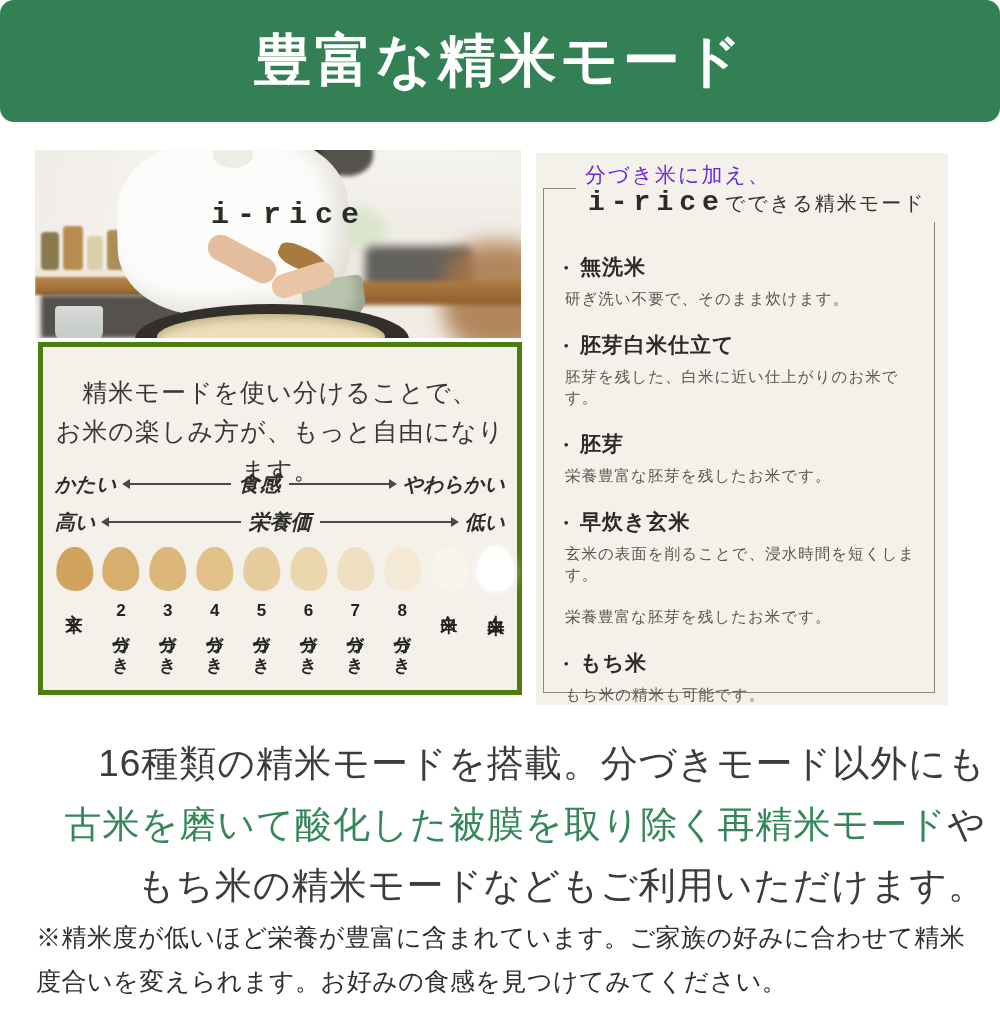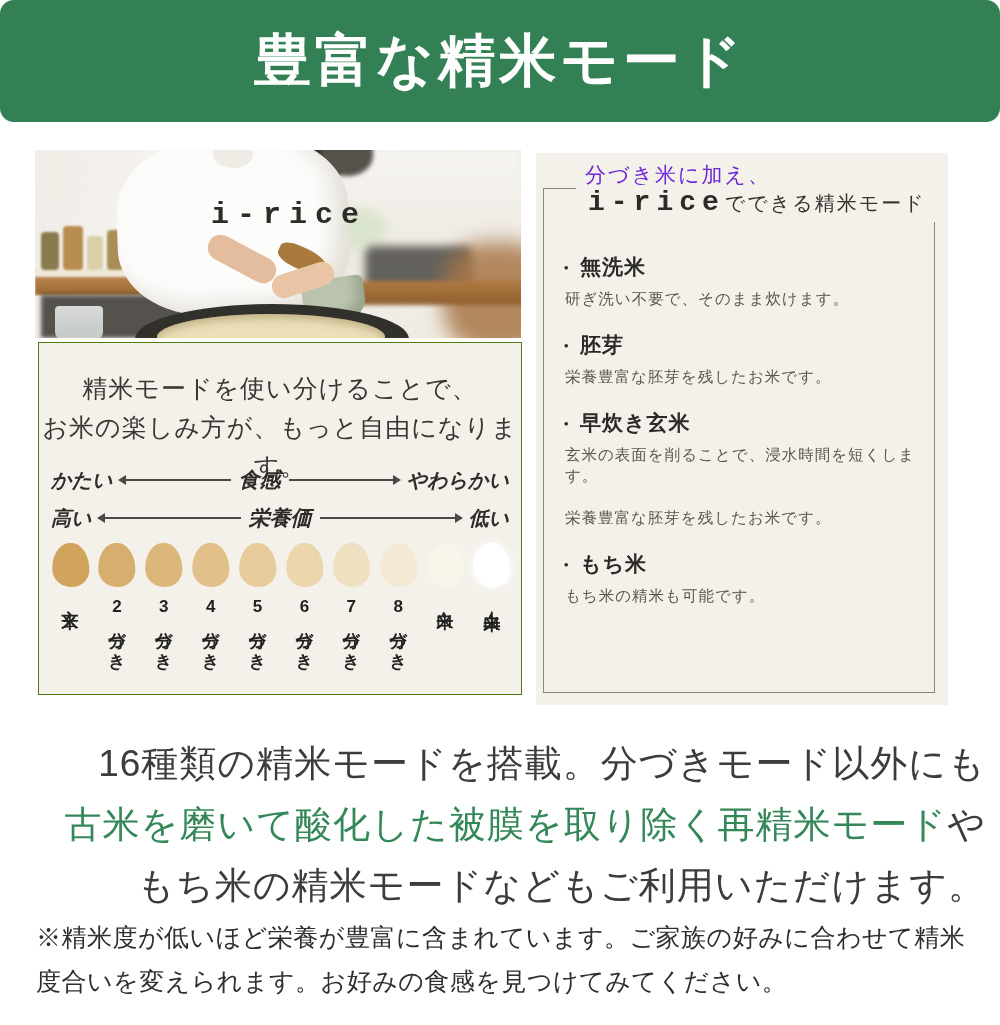--- a/index.html
+++ b/index.html
@@ -79,21 +79,21 @@
     background:linear-gradient(180deg,#e6e9e8,#cfd4d2); opacity:.9; }
   .ph-brand {
     left:176px; top:48px;
     font-family:"Liberation Mono", monospace; font-weight:bold;
     font-size:30px; letter-spacing:8px; color:#2c2b27;
   }
 
   
   .usage-box {
     position:absolute; left:38px; top:342px; width:484px; height:353px;
-    background:#f4f1ea; border:1px solid #4d7c0f;
+    background:#f4f1ea; border:5px solid #4d7c0f;
   }
   .usage-title {
     margin-top:26px; text-align:center;
     font-family:"Liberation Serif", serif; font-size:25px; line-height:39px;
     color:#393733; letter-spacing:1px;
   }
   .scales { position:absolute; left:0; top:118px; width:100%; }
   .scale-row { display:flex; align-items:center; padding:0 12px; height:38px;font-style:italic; }
   .scale-edge { font-weight:bold; font-size:20px; color:#2e2d2a; white-space:nowrap; }
   .scale-line { flex:1; height:2px; background:#4a4947; position:relative; margin:0 8px; }
@@ -266,20 +266,24 @@
   <div class="modes-border"></div>
   <div class="modes-brand-row">
     <span class="modes-brand">i-rice</span><span class="modes-suffix">でできる精米モード</span>
   </div>
   <div class="mode-items" id="mode-items">
       <div class="mode-item">
         <div class="mode-title"><span class="bullet">・</span><span>無洗米</span></div>
         <div class="mode-desc">研ぎ洗い不要で、そのまま炊けます。</div>
       </div>
       <div class="mode-item">
+        <div class="mode-title"><span class="bullet">・</span><span>胚芽白米仕立て</span></div>
+        <div class="mode-desc">胚芽を残した、白米に近い仕上がりのお米です。</div>
+      </div>
+      <div class="mode-item">
         <div class="mode-title"><span class="bullet">・</span><span>胚芽</span></div>
         <div class="mode-desc">栄養豊富な胚芽を残したお米です。</div>
       </div>
       <div class="mode-item">
         <div class="mode-title"><span class="bullet">・</span><span>早炊き玄米</span></div>
         <div class="mode-desc">玄米の表面を削ることで、浸水時間を短くします。</div>
       </div>
       <div class="mode-item">
         <div class="mode-desc">栄養豊富な胚芽を残したお米です。</div>
       </div>

